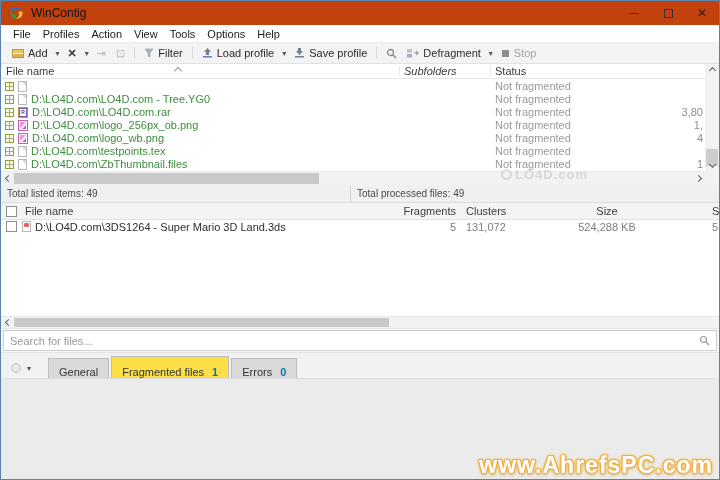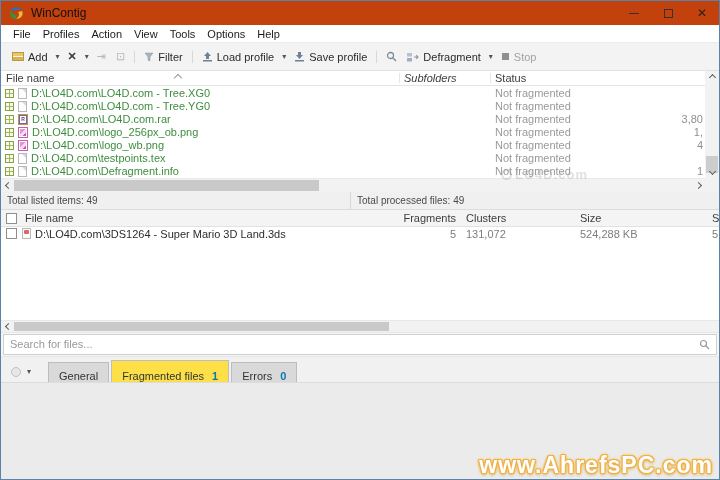--- a/index.html
+++ b/index.html
@@ -14,21 +14,21 @@
   .win-btn { width:34px; height:100%; display:flex; align-items:center; justify-content:center; color:#222; font-size:11px; }
   .glyph-min { width:10px; height:1px; background:#333; display:inline-block; }
   .glyph-max { width:9px; height:9px; border:1px solid #333; display:inline-block; }
   .glyph-close { font-size:12px; color:#222; line-height:1; }
 
   
   .menubar { height:17px; background:#fff; display:flex; align-items:center; padding-left:6px; gap:0; flex:0 0 auto; }
   .menu-item { font-size:11px; color:#1b1b1b; padding:0 6px; }
 
   
-  .toolbar { height:29px; background:#f3f3f3; border-top:1px solid #ececec; border-bottom:1px solid #e2e2e2; display:flex; align-items:center; padding-left:6px; flex:0 0 auto; }
+  .toolbar { height:22px; background:#f3f3f3; border-top:1px solid #ececec; border-bottom:1px solid #e2e2e2; display:flex; align-items:center; padding-left:6px; flex:0 0 auto; }
   .tb-btn { display:flex; align-items:center; gap:4px; padding:0 5px; font-size:11px; color:#2b2b2b; height:100%; }
   .tb-btn.disabled { color:#a3a3a3; }
   .caret { font-size:8px; color:#555; padding:0 3px; }
   .tb-sep { width:1px; height:12px; background:#d8d8d8; margin:0 4px; }
   .ico { display:inline-block; }
   .ico-add { width:12px; height:9px; background:linear-gradient(#e7c766 0 3px, #f6f6f6 3px 4px, #d9b44e 4px 7px, #f6f6f6 7px 8px, #c9a543 8px 9px); border:1px solid #b headline; border:1px solid #b89a45; }
   .ico-x { color:#3c3c3c; font-size:11px; font-weight:bold; line-height:1; }
   .ico-gray-arrow { color:#b9b9b9; font-size:11px; line-height:1; }
   svg.icon-svg { display:block; }
 
@@ -78,21 +78,21 @@
   .tot-left { width:350px; border-right:1px solid #d7d7d7; }
   .tot-right { flex:1; }
 
   
   .frag-head { height:17px; background:#f4f4f4; border-bottom:1px solid #e2e2e2; position:relative; font-size:11px; color:#3c3c3c; flex:0 0 auto; }
   .cb { width:11px; height:11px; border:1px solid #8f8f8f; background:#fff; display:inline-block; }
   .fh-cb { position:absolute; left:5px; top:3px; }
   .fh-filename { position:absolute; left:24px; top:2px; }
   .col-frag { position:absolute; left:375px; width:80px; text-align:right; top:2px; }
   .col-clus { position:absolute; left:465px; width:80px; text-align:left; top:2px; }
-  .col-size { position:absolute; left:579px; width:90px; text-align:left; top:2px; }
+  .col-size { position:absolute; left:561px; width:90px; text-align:center; top:2px; }
   .col-s { position:absolute; left:711px; top:2px; }
   .frag-row { height:14px; position:relative; font-size:11px; flex:0 0 auto; background:#fff; }
   .fr-cb { position:absolute; left:5px; top:1px; }
   .fr-icon { position:absolute; left:21px; top:1px; }
   .fr-path { position:absolute; left:34px; top:1px; color:#2d2d2d; white-space:nowrap; }
   .fr-val { color:#7d7d7d; top:1px; }
   .empty-area { flex:1 1 auto; background:#fff; }
 
   
   .hscroll2 { height:13px; background:#f2f2f2; border-top:1px solid #e7e7e7; border-bottom:1px solid #e7e7e7; position:relative; flex:0 0 auto; }
@@ -229,21 +229,20 @@
       <span class="lh-sort"></span>
       <span class="lh-sep1"></span>
       <span class="lh-subfolders">Subfolders</span>
       <span class="lh-sep2"></span>
       <span class="lh-status">Status</span>
     </div>
     <div class="rows" id="list1">
         <div class="lrow">
           <span class="chk"></span>
           <span class="fi doc"></span>
-          <span class="path">D:\LO4D.com\LO4D.com - Tree.XG0</span>
           <span class="stat">Not fragmented</span>
           <span class="szclip"></span>
         </div>
         <div class="lrow">
           <span class="chk"></span>
           <span class="fi doc"></span>
           <span class="path">D:\LO4D.com\LO4D.com - Tree.YG0</span>
           <span class="stat">Not fragmented</span>
           <span class="szclip"></span>
         </div>
@@ -271,21 +270,21 @@
         <div class="lrow">
           <span class="chk"></span>
           <span class="fi doc"></span>
           <span class="path">D:\LO4D.com\testpoints.tex</span>
           <span class="stat">Not fragmented</span>
           <span class="szclip"></span>
         </div>
         <div class="lrow">
           <span class="chk"></span>
           <span class="fi doc"></span>
-          <span class="path">D:\LO4D.com\Defragment.info</span>
+          <span class="path">D:\LO4D.com\ZbThumbnail.files</span>
           <span class="stat">Not fragmented</span>
           <span class="szclip">1</span>
         </div>
       </div>
 
     <div class="vscroll">
       <span class="sb-arrow" style="top:0">
           <span class="chev up"></span>
         </span>
       <span class="vthumb"></span>

